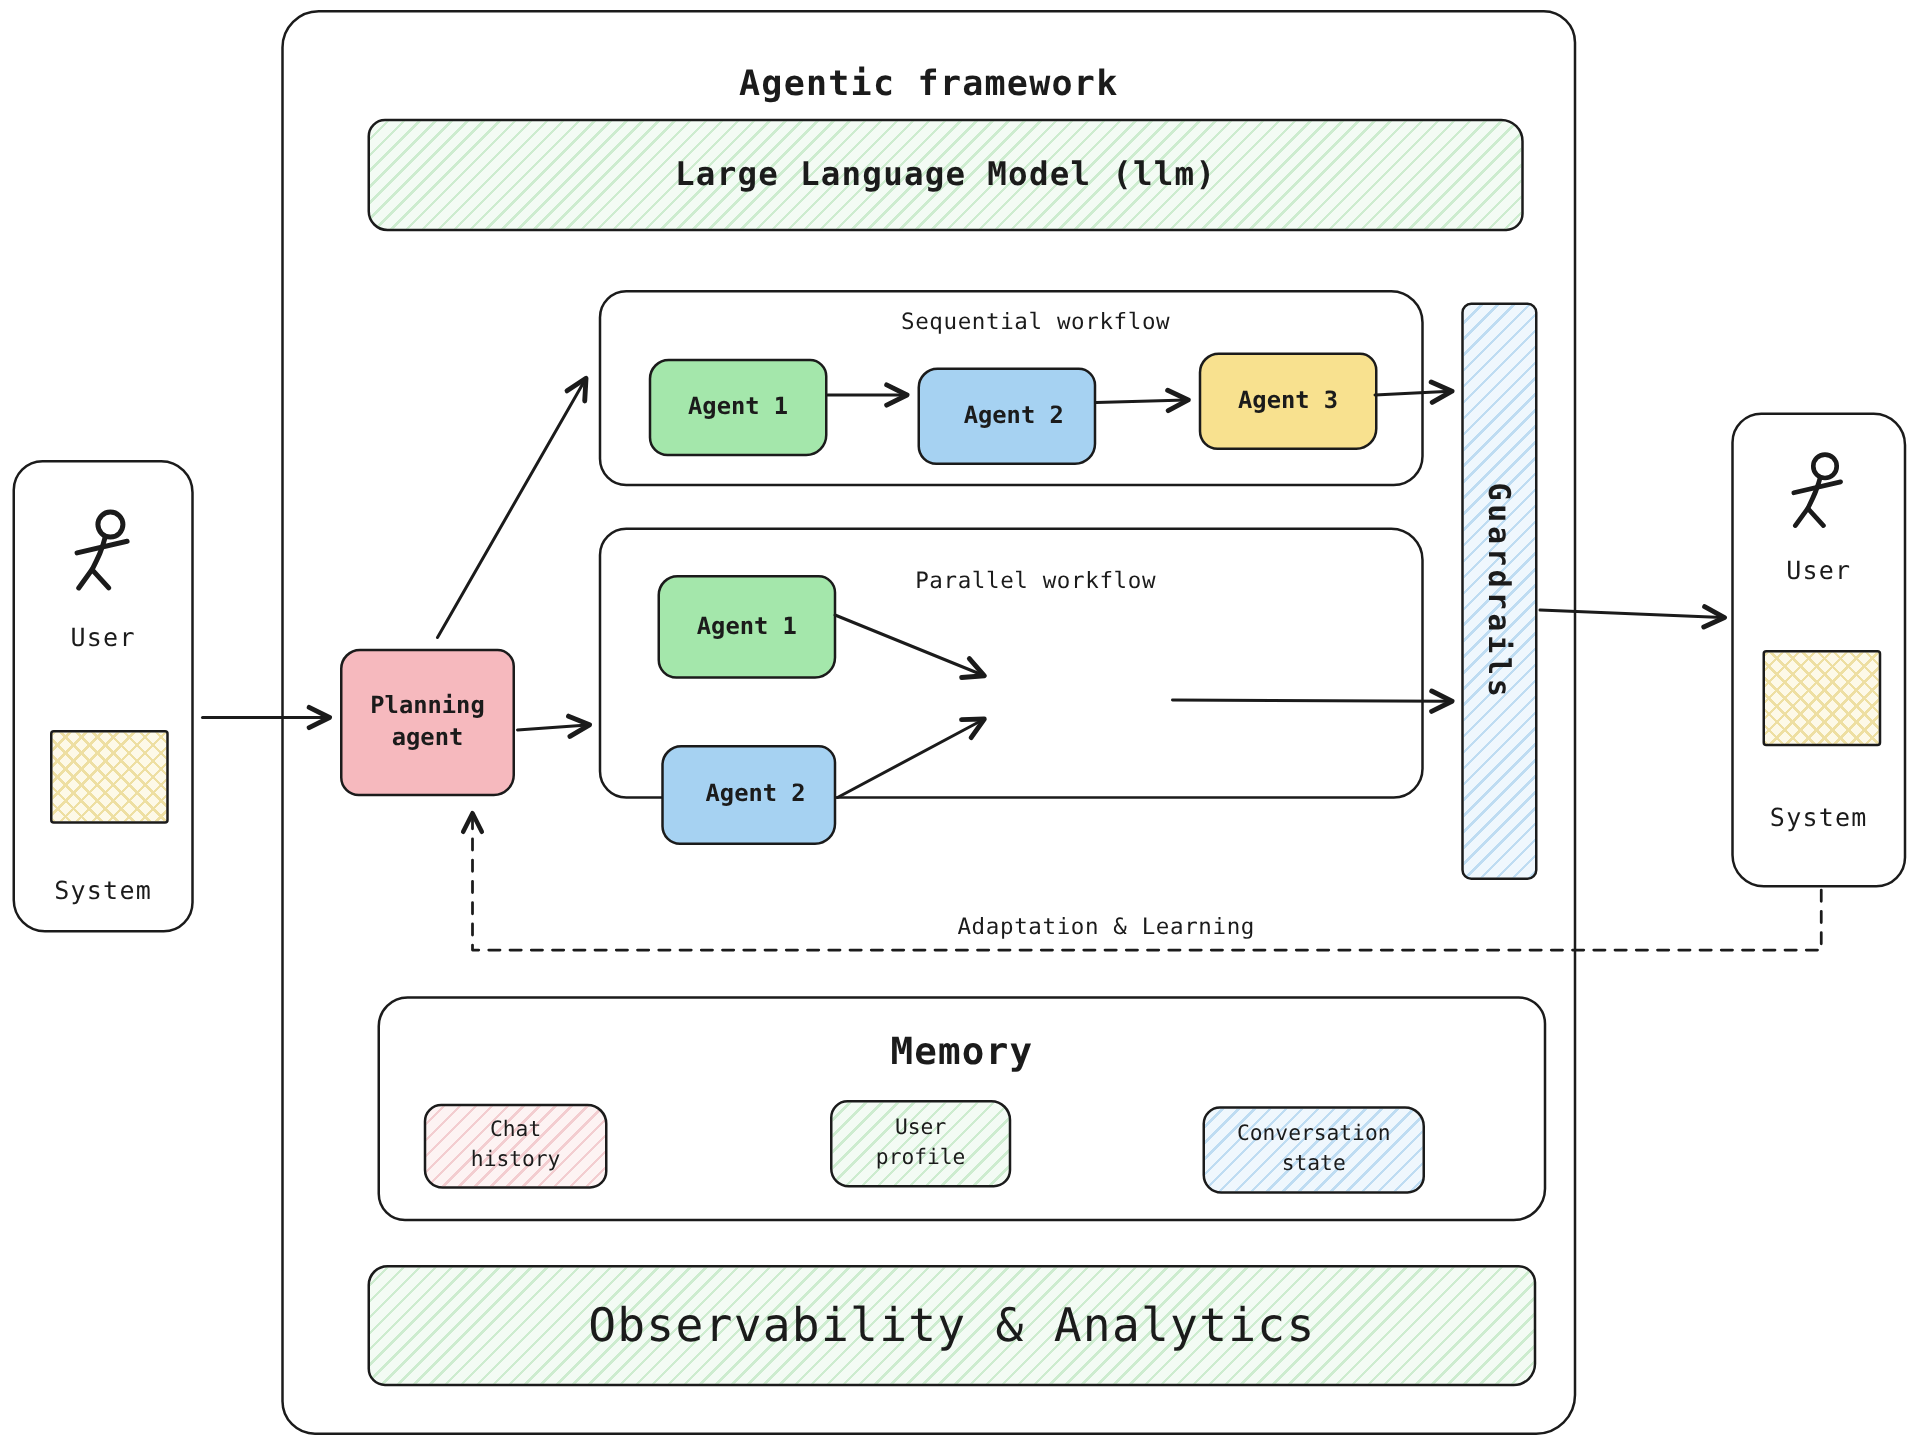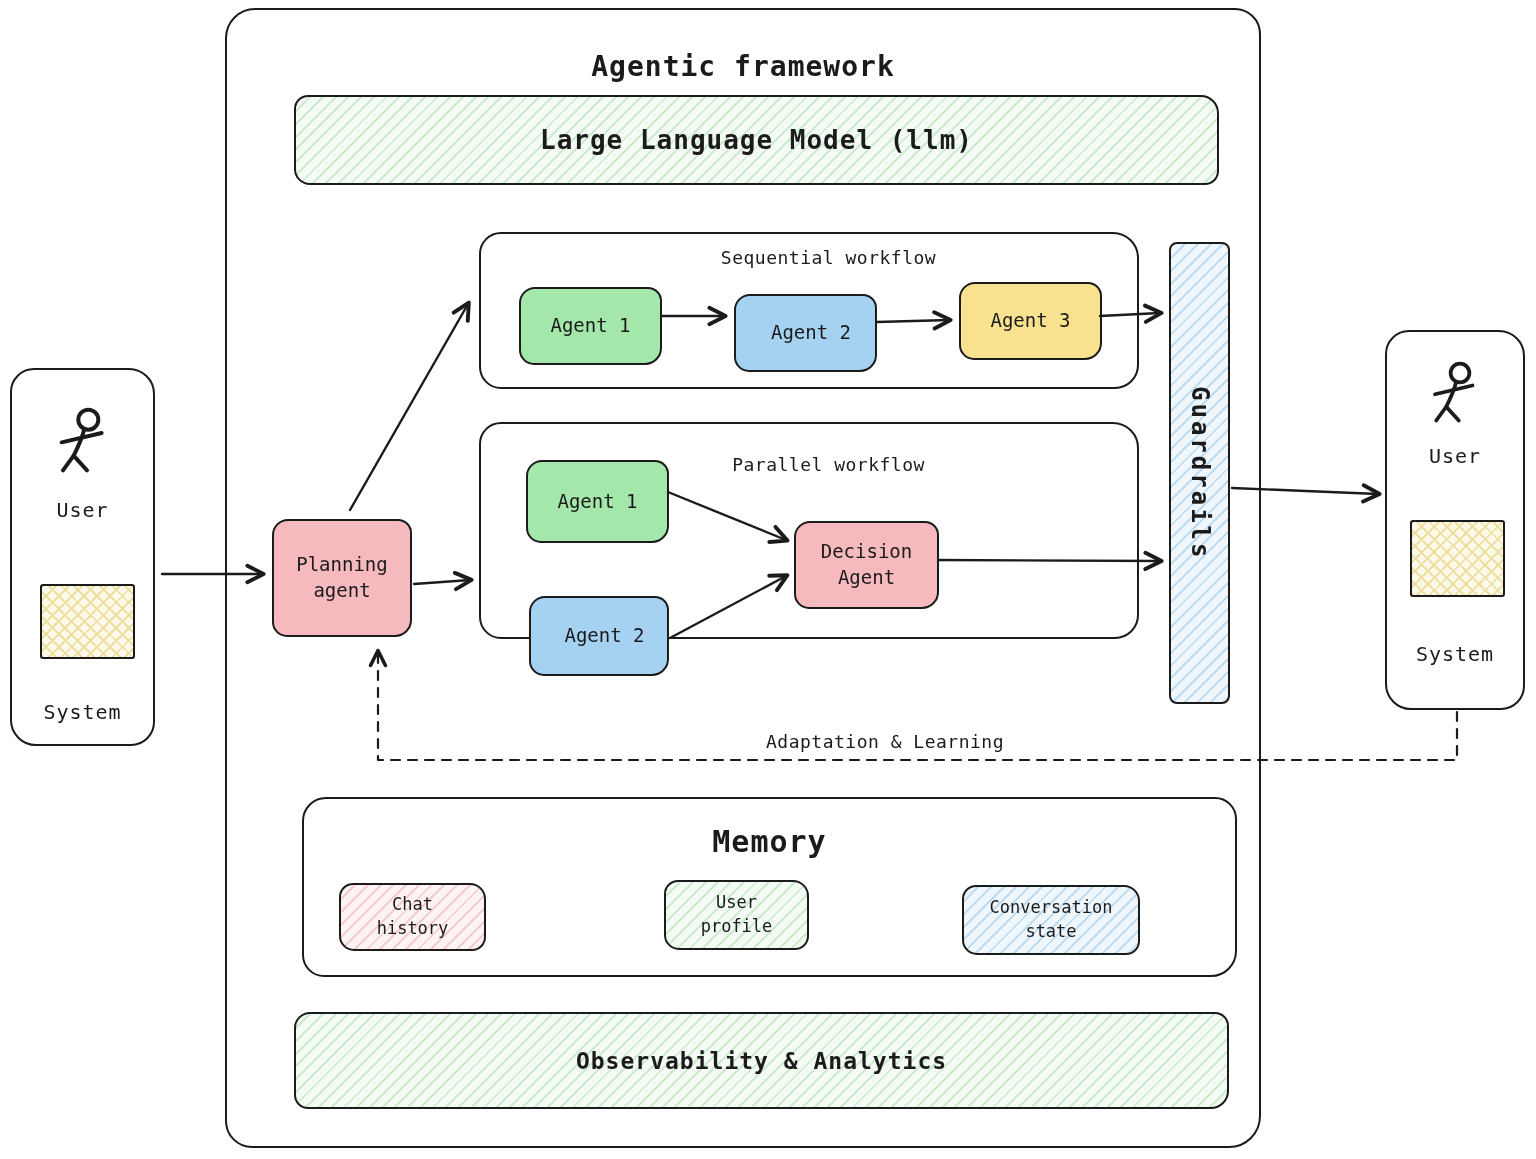--- a/index.html
+++ b/index.html
@@ -60,21 +60,21 @@
   }
 
   .llm-bar{
     left:67px;top:85px;width:925px;height:90px;
     border-radius:14px 18px 14px 16px;
     font-size:26px;font-weight:600;letter-spacing:1px;
   }
   .observability-bar{
     left:67px;top:1002px;width:935px;height:97px;
     border-radius:16px 14px 18px 14px;
-    font-size:23px;font-weight:bold;letter-spacing:1px;
+    font-size:37px;font-weight:normal;letter-spacing:1px;
   }
 
   
   .workflow-box{
     background:#ffffff;
     border-radius:22px 26px 24px 22px;
   }
   .seq-box{left:252px;top:222px;width:660px;height:157px;}
   .par-box{left:252px;top:412px;width:660px;height:217px;}
   .workflow-title{
@@ -84,20 +84,21 @@
   .par-title{top:30px;}
 
   
   .node{
     border:2.5px solid var(--ink);
     border-radius:16px 14px 17px 15px;
     font-size:19px;
     display:flex;align-items:center;justify-content:center;
     text-align:center;
     line-height:1.35;
+    font-weight:bold;
   }
   .node-green{background:var(--node-green);}
   .node-blue{background:var(--node-blue);padding-left:11px;}
   .node-yellow{background:var(--node-yellow);}
   .node-pink{background:var(--node-pink);}
 
   .seq-agent1{left:38px;top:53px;width:143px;height:78px;}
   .seq-agent2{left:253px;top:60px;width:143px;height:78px;}
   .seq-agent3{left:478px;top:48px;width:143px;height:78px;}
 
@@ -240,22 +241,20 @@
       <div class="abs workflow-title">Sequential workflow</div>
       <div class="abs node node-green seq-agent1">Agent 1</div>
       <div class="abs node node-blue seq-agent2">Agent 2</div>
       <div class="abs node node-yellow seq-agent3">Agent 3</div>
     </div>
 
     <div class="abs sketch workflow-box par-box">
       <div class="abs workflow-title par-title">Parallel workflow</div>
       <div class="abs node node-green par-agent1">Agent 1</div>
       <div class="abs node node-blue par-agent2">Agent 2</div>
-      <div class="abs node node-pink pre decision-agent">Decision
-Agent</div>
     </div>
 
     <div class="abs sketch hatch-blue guardrails">
       <span class="guardrails-label">Guardrails</span>
     </div>
 
     <div class="abs node node-pink pre planning-agent">Planning
 agent</div>
 
     <div class="abs sketch memory-box">

